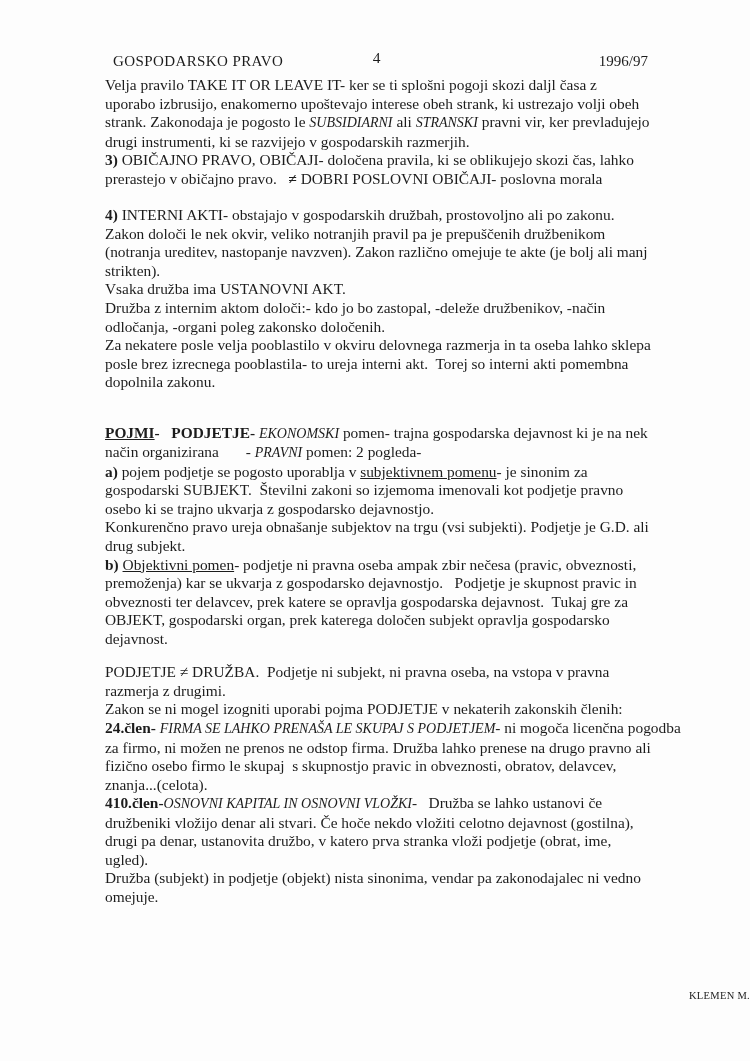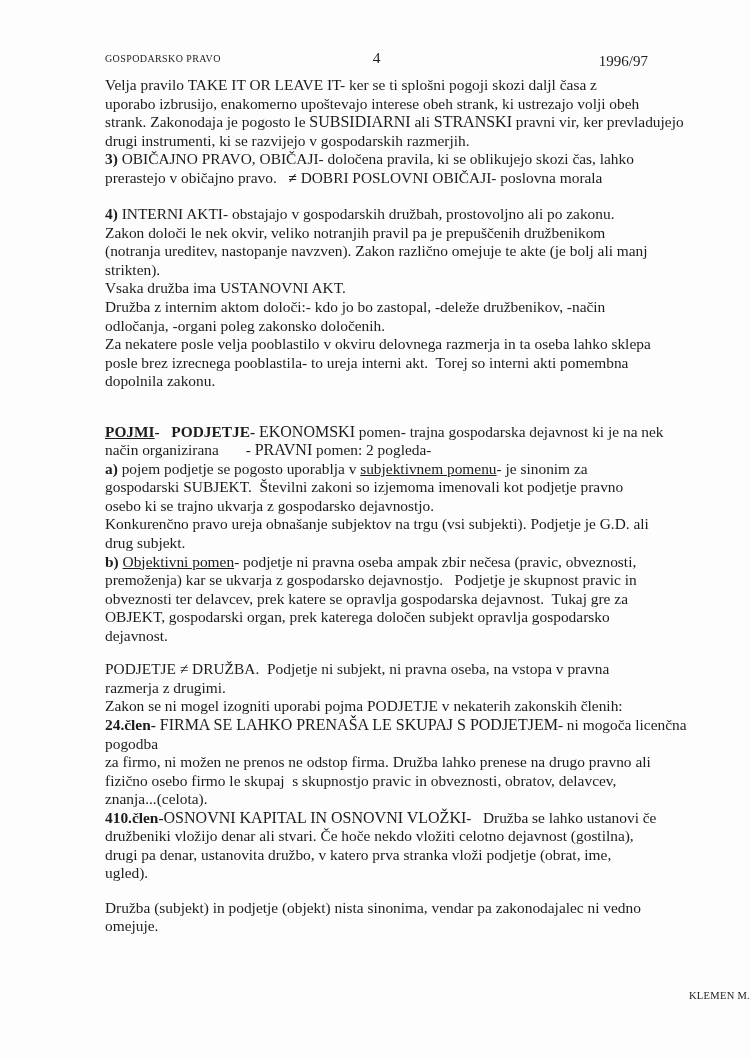--- a/index.html
+++ b/index.html
@@ -7,33 +7,33 @@
     width: 750px; height: 1061px;
     background: #fdfdfd;
     color: #1c1c1c;
     font-family: "Liberation Serif", "DejaVu Serif", serif;
     position: relative;
     overflow: hidden;
   }
   .page { position: absolute; inset: 0; background: #fdfdfd; }
 
   .header { position: absolute; top: 49px; left: 105px; right: 102px; height: 20px; }
-  .h-left  { position: absolute; left: 0; top: 4px; font-size: 10px; letter-spacing: 0.4px; }
+  .h-left  { position: absolute; left: 8px; top: 4px; font-size: 15px; letter-spacing: 0.4px; }
   .h-center{ position: absolute; left: 0; right: 0; top: 0; text-align: center; font-size: 15.5px; }
   .h-right { position: absolute; right: 0; top: 4px; font-size: 15px; }
 
   .doc-body {
     position: absolute; left: 105px; top: 76px; width: 625px;
     font-size: 15.4px; line-height: 18.55px;
   }
   .para { margin: 0; white-space: pre-wrap; }
   .b  { font-weight: bold; }
   .i  { }
   .u  { text-decoration: underline; text-align: right; }
-  .sc { font-size: 16px; }
+  .sc { font-size: 14px; font-style: italic; }
 
   .footer {
     position: absolute; top: 990px; left: 0; width: 100%;
     text-align: right; font-size: 10.5px; letter-spacing: 0.3px;
   }
 </style>
 </head>
 <body>
 
 <div class="page">
@@ -42,20 +42,20 @@
     <span class="h-left">GOSPODARSKO PRAVO</span>
     <span class="h-center">4</span>
     <span class="h-right">1996/97</span>
   </header>
 
   <main class="doc-body">
       <p class="para"><span>Velja pravilo TAKE IT OR LEAVE IT- ker se ti splošni pogoji skozi daljl časa z</span><br><span>uporabo izbrusijo, enakomerno upoštevajo interese obeh strank, ki ustrezajo volji obeh</span><br><span>strank. </span><span class="i">Zakonodaja</span><span> je pogosto le </span><span class="sc">SUBSIDIARNI</span><span> ali </span><span class="sc">STRANSKI</span><span> pravni vir, ker prevladujejo</span><br><span>drugi instrumenti, ki se razvijejo v gospodarskih razmerjih.</span><br><span class="b">3)</span><span> </span><span class="i">OBIČAJNO PRAVO, OBIČAJI-</span><span> določena pravila, ki se oblikujejo skozi čas, lahko</span><br><span>prerastejo v običajno pravo.   </span><span class="b">≠ </span><span class="i">DOBRI POSLOVNI OBIČAJI-</span><span> poslovna morala</span></p>
       <p class="para" style="margin-top: 18px;"><span class="b">4)</span><span> </span><span class="i">INTERNI AKTI-</span><span> obstajajo v gospodarskih družbah, prostovoljno ali po zakonu.</span><br><span>Zakon določi le nek okvir, veliko notranjih pravil pa je prepuščenih družbenikom</span><br><span>(notranja ureditev, nastopanje navzven). Zakon različno omejuje te akte (je bolj ali manj</span><br><span>strikten).</span><br><span>Vsaka družba ima USTANOVNI AKT.</span><br><span>Družba z internim aktom določi:- kdo jo bo zastopal, -deleže družbenikov, -način</span><br><span>odločanja, -organi poleg zakonsko določenih.</span><br><span>Za nekatere posle velja pooblastilo v okviru delovnega razmerja in ta oseba lahko sklepa</span><br><span>posle brez izrecnega pooblastila- to ureja interni akt.  Torej so interni akti pomembna</span><br><span>dopolnila zakonu.</span></p>
       <p class="para" style="margin-top: 32px;"><span class="b i u">POJMI</span><span class="b i">-</span><span>   </span><span class="b">PODJETJE-</span><span> </span><span class="sc">EKONOMSKI</span><span> pomen- trajna gospodarska dejavnost ki je na nek</span><br><span>način organizirana       - </span><span class="sc">PRAVNI</span><span> pomen: 2 pogleda-</span><br><span class="b">a)</span><span> pojem podjetje se pogosto uporablja v </span><span class="u">subjektivnem pomenu</span><span>- je sinonim za</span><br><span>gospodarski SUBJEKT.  Številni zakoni so izjemoma imenovali kot podjetje pravno</span><br><span>osebo ki se trajno ukvarja z gospodarsko dejavnostjo.</span><br><span>Konkurenčno pravo ureja obnašanje subjektov na trgu (vsi subjekti). Podjetje je G.D. ali</span><br><span>drug subjekt.</span><br><span class="b">b)</span><span> </span><span class="u">Objektivni pomen</span><span>- podjetje ni pravna oseba ampak zbir nečesa (pravic, obveznosti,</span><br><span>premoženja) kar se ukvarja z gospodarsko dejavnostjo.   Podjetje je skupnost pravic in</span><br><span>obveznosti ter delavcev, prek katere se opravlja gospodarska dejavnost.  Tukaj gre za</span><br><span>OBJEKT, gospodarski organ, prek katerega določen subjekt opravlja gospodarsko</span><br><span>dejavnost.</span></p>
       <p class="para" style="margin-top: 15px;"><span>PODJETJE ≠ DRUŽBA.  Podjetje ni subjekt, ni pravna oseba, na vstopa v pravna</span><br><span>razmerja z drugimi.</span><br><span>Zakon se ni mogel izogniti uporabi pojma PODJETJE v nekaterih zakonskih členih:</span><br><span class="b">24.člen-</span><span> </span><span class="sc">FIRMA SE LAHKO PRENAŠA LE SKUPAJ S PODJETJEM</span><span>- ni mogoča licenčna pogodba</span><br><span>za firmo, ni možen ne prenos ne odstop firma. Družba lahko prenese na drugo pravno ali</span><br><span>fizično osebo firmo le skupaj  s skupnostjo pravic in obveznosti, obratov, delavcev,</span><br><span>znanja...(celota).</span><br><span class="b">410.člen-</span><span class="sc">OSNOVNI KAPITAL IN OSNOVNI VLOŽKI</span><span>-   Družba se lahko ustanovi če</span><br><span>družbeniki vložijo denar ali stvari. Če hoče nekdo vložiti celotno dejavnost (gostilna),</span><br><span>drugi pa denar, ustanovita družbo, v katero prva stranka vloži podjetje (obrat, ime,</span><br><span>ugled).</span></p>
-      <p class="para" style="margin-top: 16px;"><span>Družba (subjekt) in podjetje (objekt) nista sinonima, vendar pa zakonodajalec ni vedno</span><br><span>omejuje.</span></p>
+      <p class="para" style=""><span>Družba (subjekt) in podjetje (objekt) nista sinonima, vendar pa zakonodajalec ni vedno</span><br><span>omejuje.</span></p>
     </main>
 
   <footer class="footer">
     <span>KLEMEN M.</span>
   </footer>
 
 </div>
 
 </body></html>

